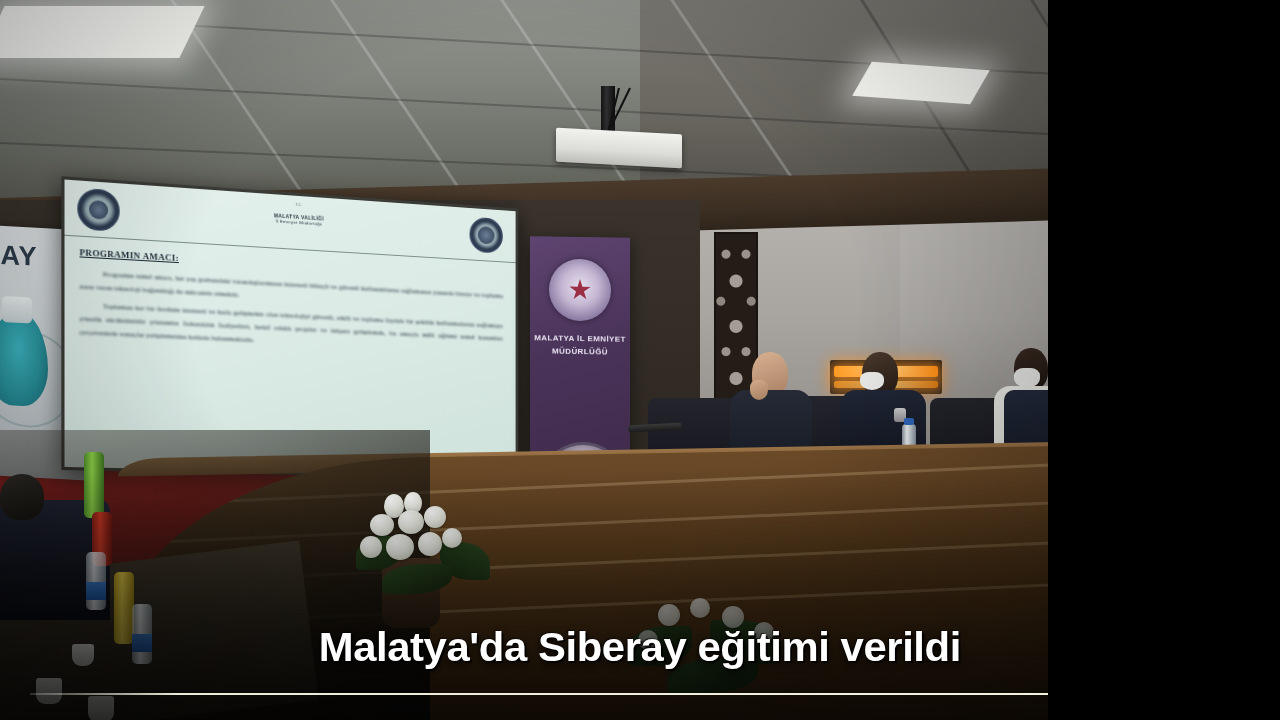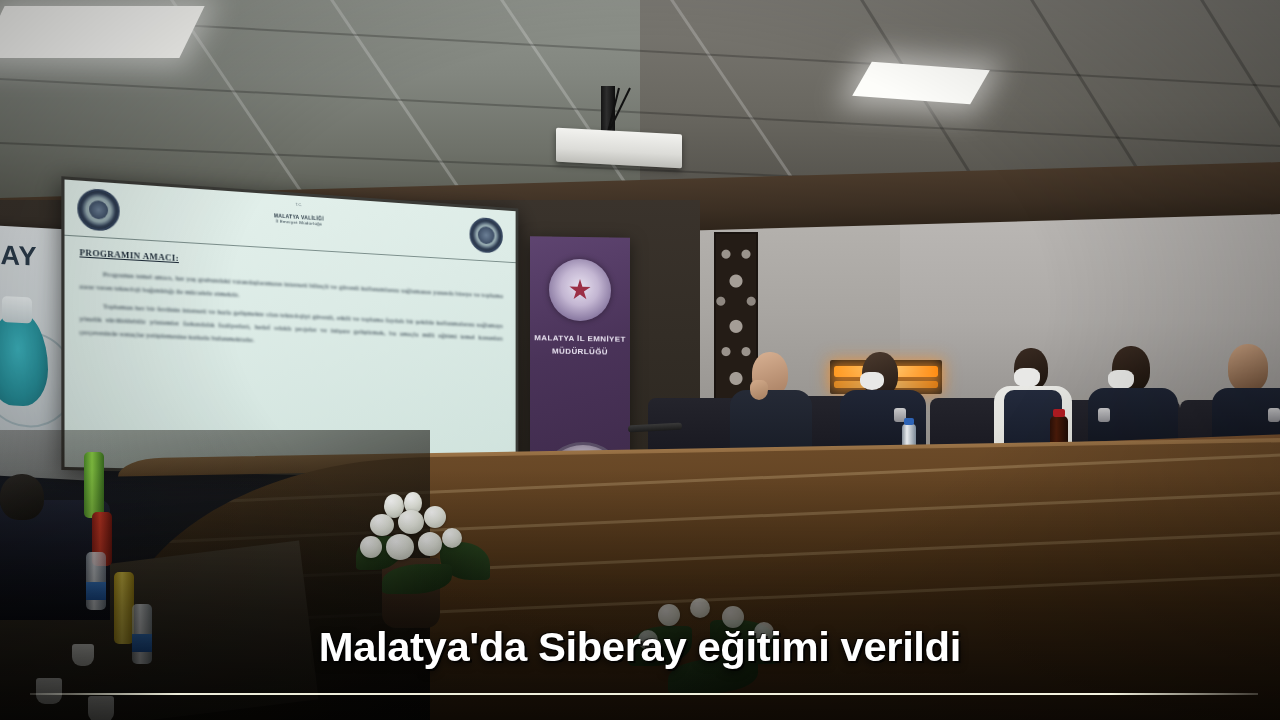--- a/index.html
+++ b/index.html
@@ -2,23 +2,23 @@
 <html><head>
 <meta charset="utf-8">
 <title>Malatya Siberay</title>
 <style>
   * { margin:0; padding:0; box-sizing:border-box; }
   html,body { background:#000; }
   body { font-family:"Liberation Sans", sans-serif; }
 
   #stage{
     position:relative;
-    width:1280px; height:720px;
+    width:1048px; height:720px;
     overflow:hidden;
-    background:#0f172a;
+    background:#b91c1c;
   }
 
   
   .ceiling{
     position:absolute; left:0; top:0; width:1280px; height:215px;
     background:
       linear-gradient(180deg,#8f938c 0%, #82867f 35%, #6e7169 70%, #56584f 100%);
     overflow:hidden;
   }
   .ceiling-dark-right{

